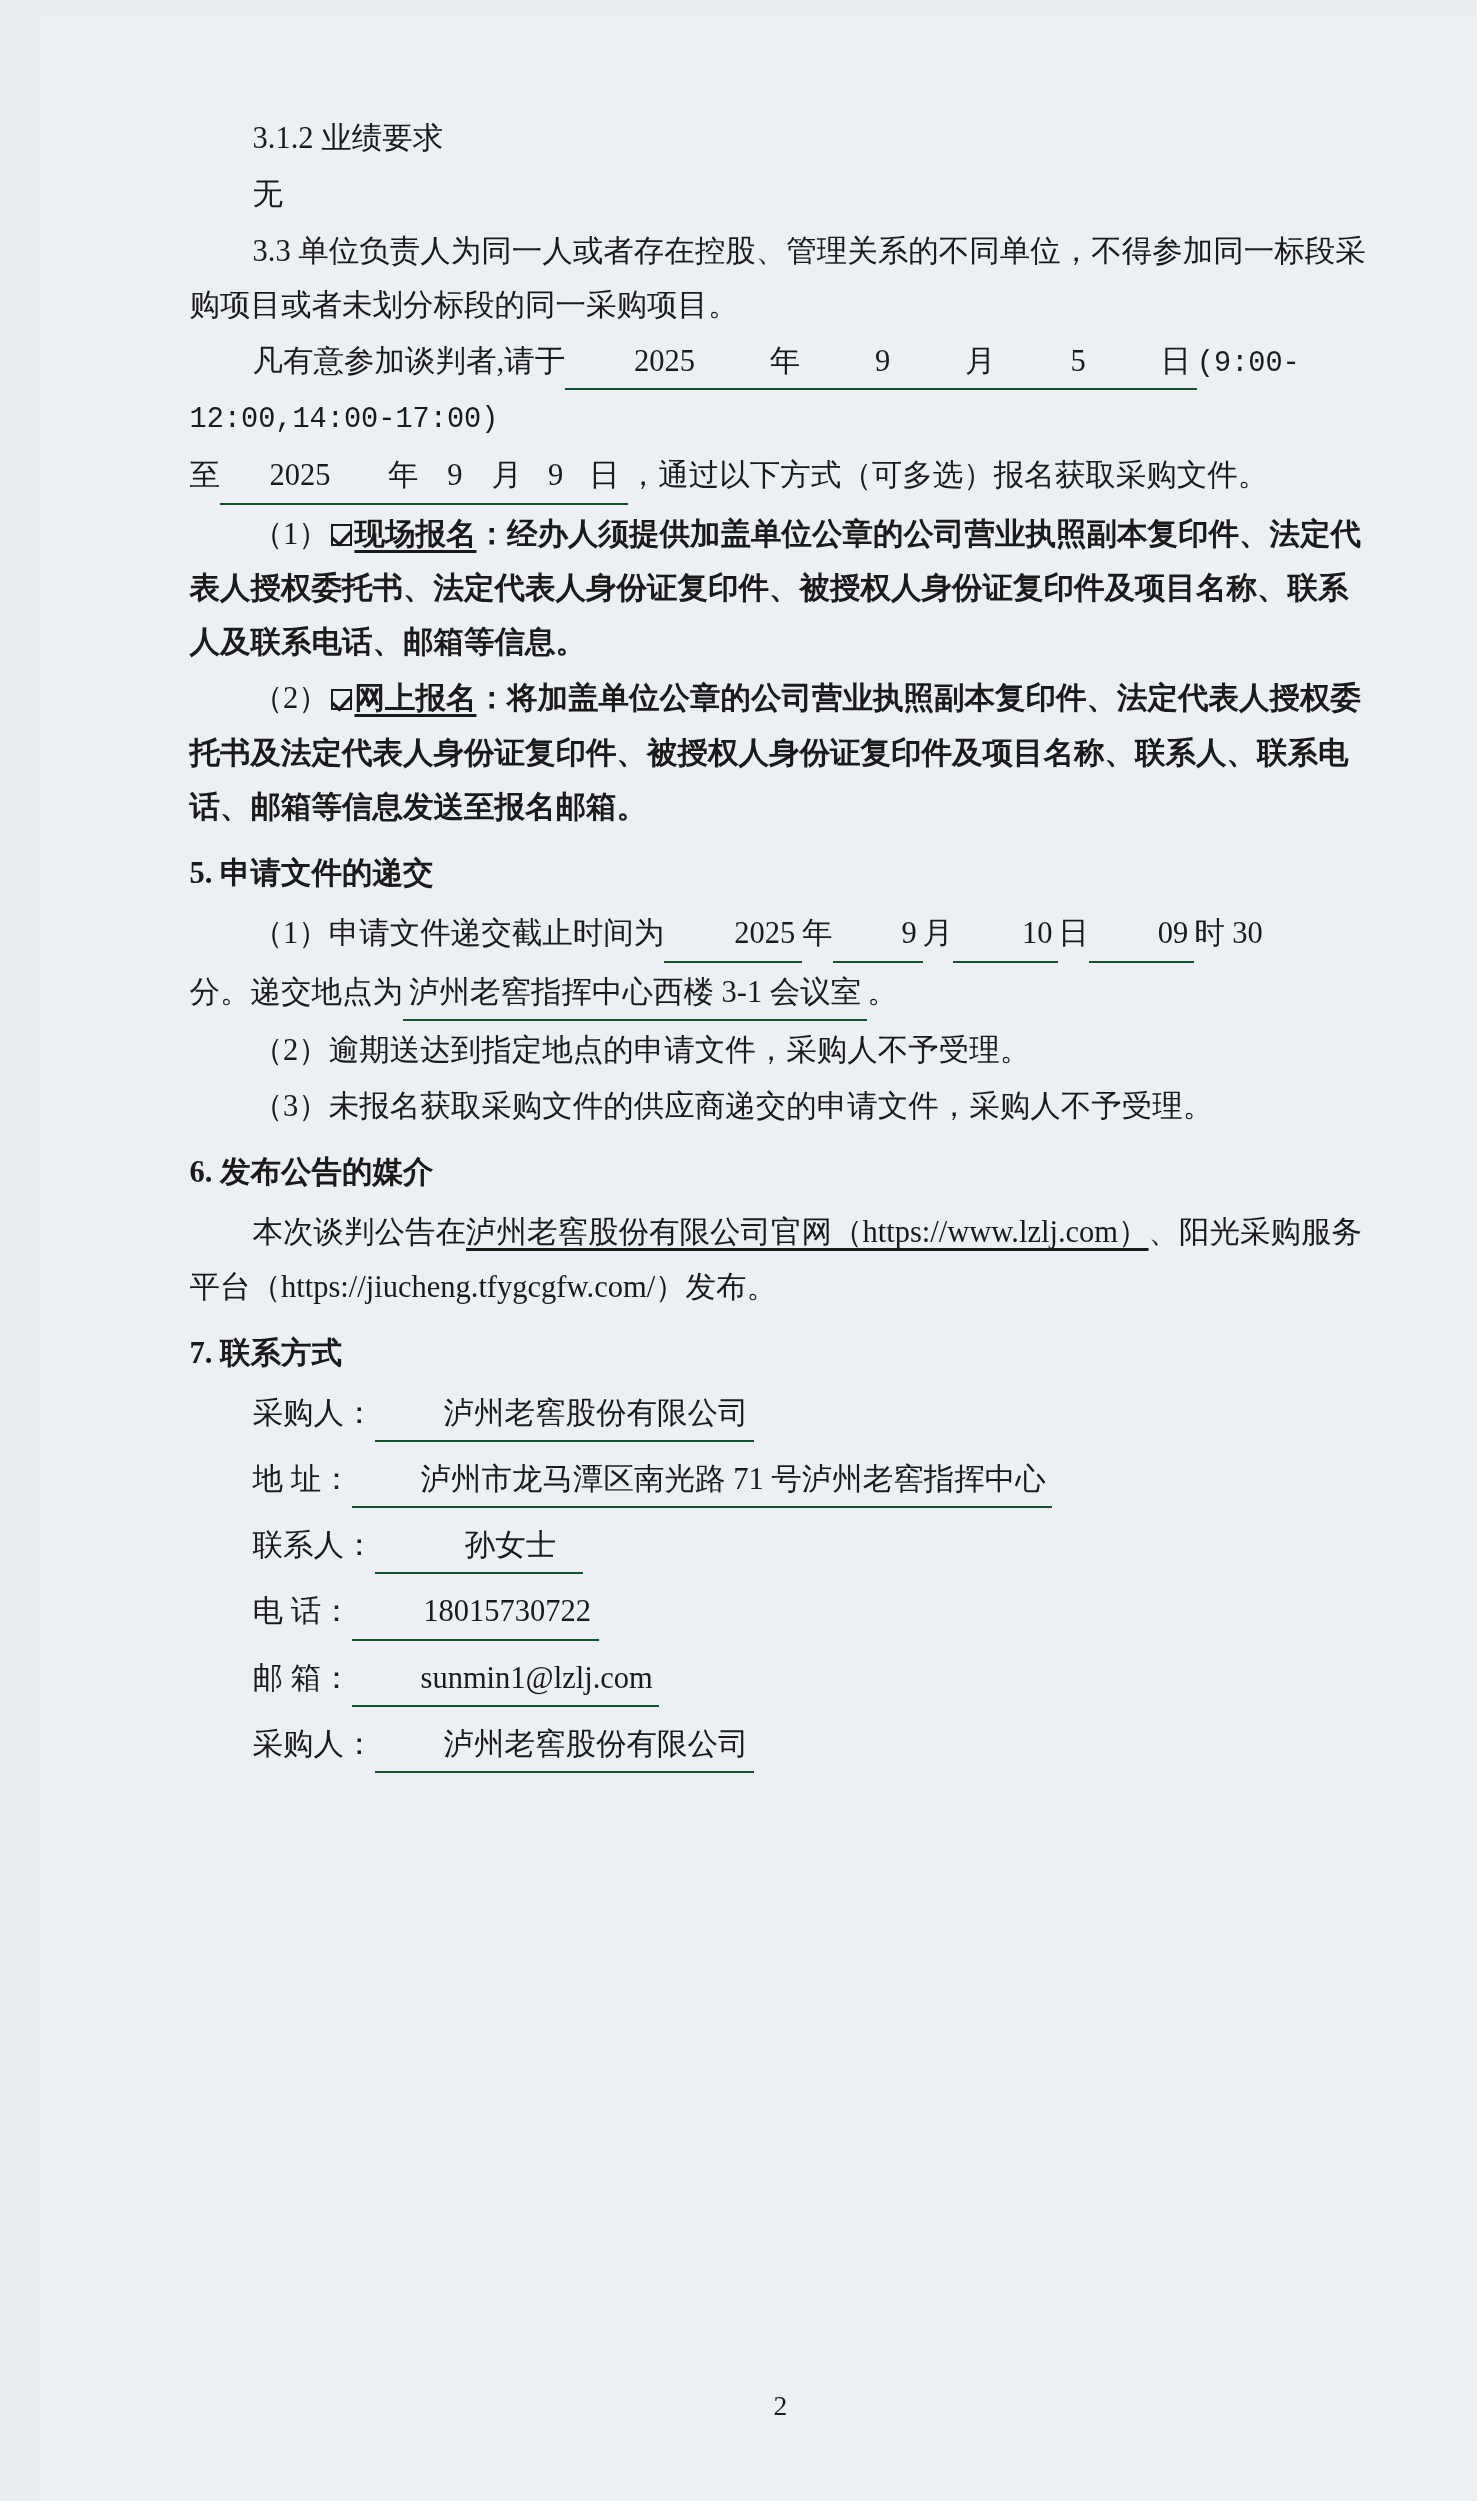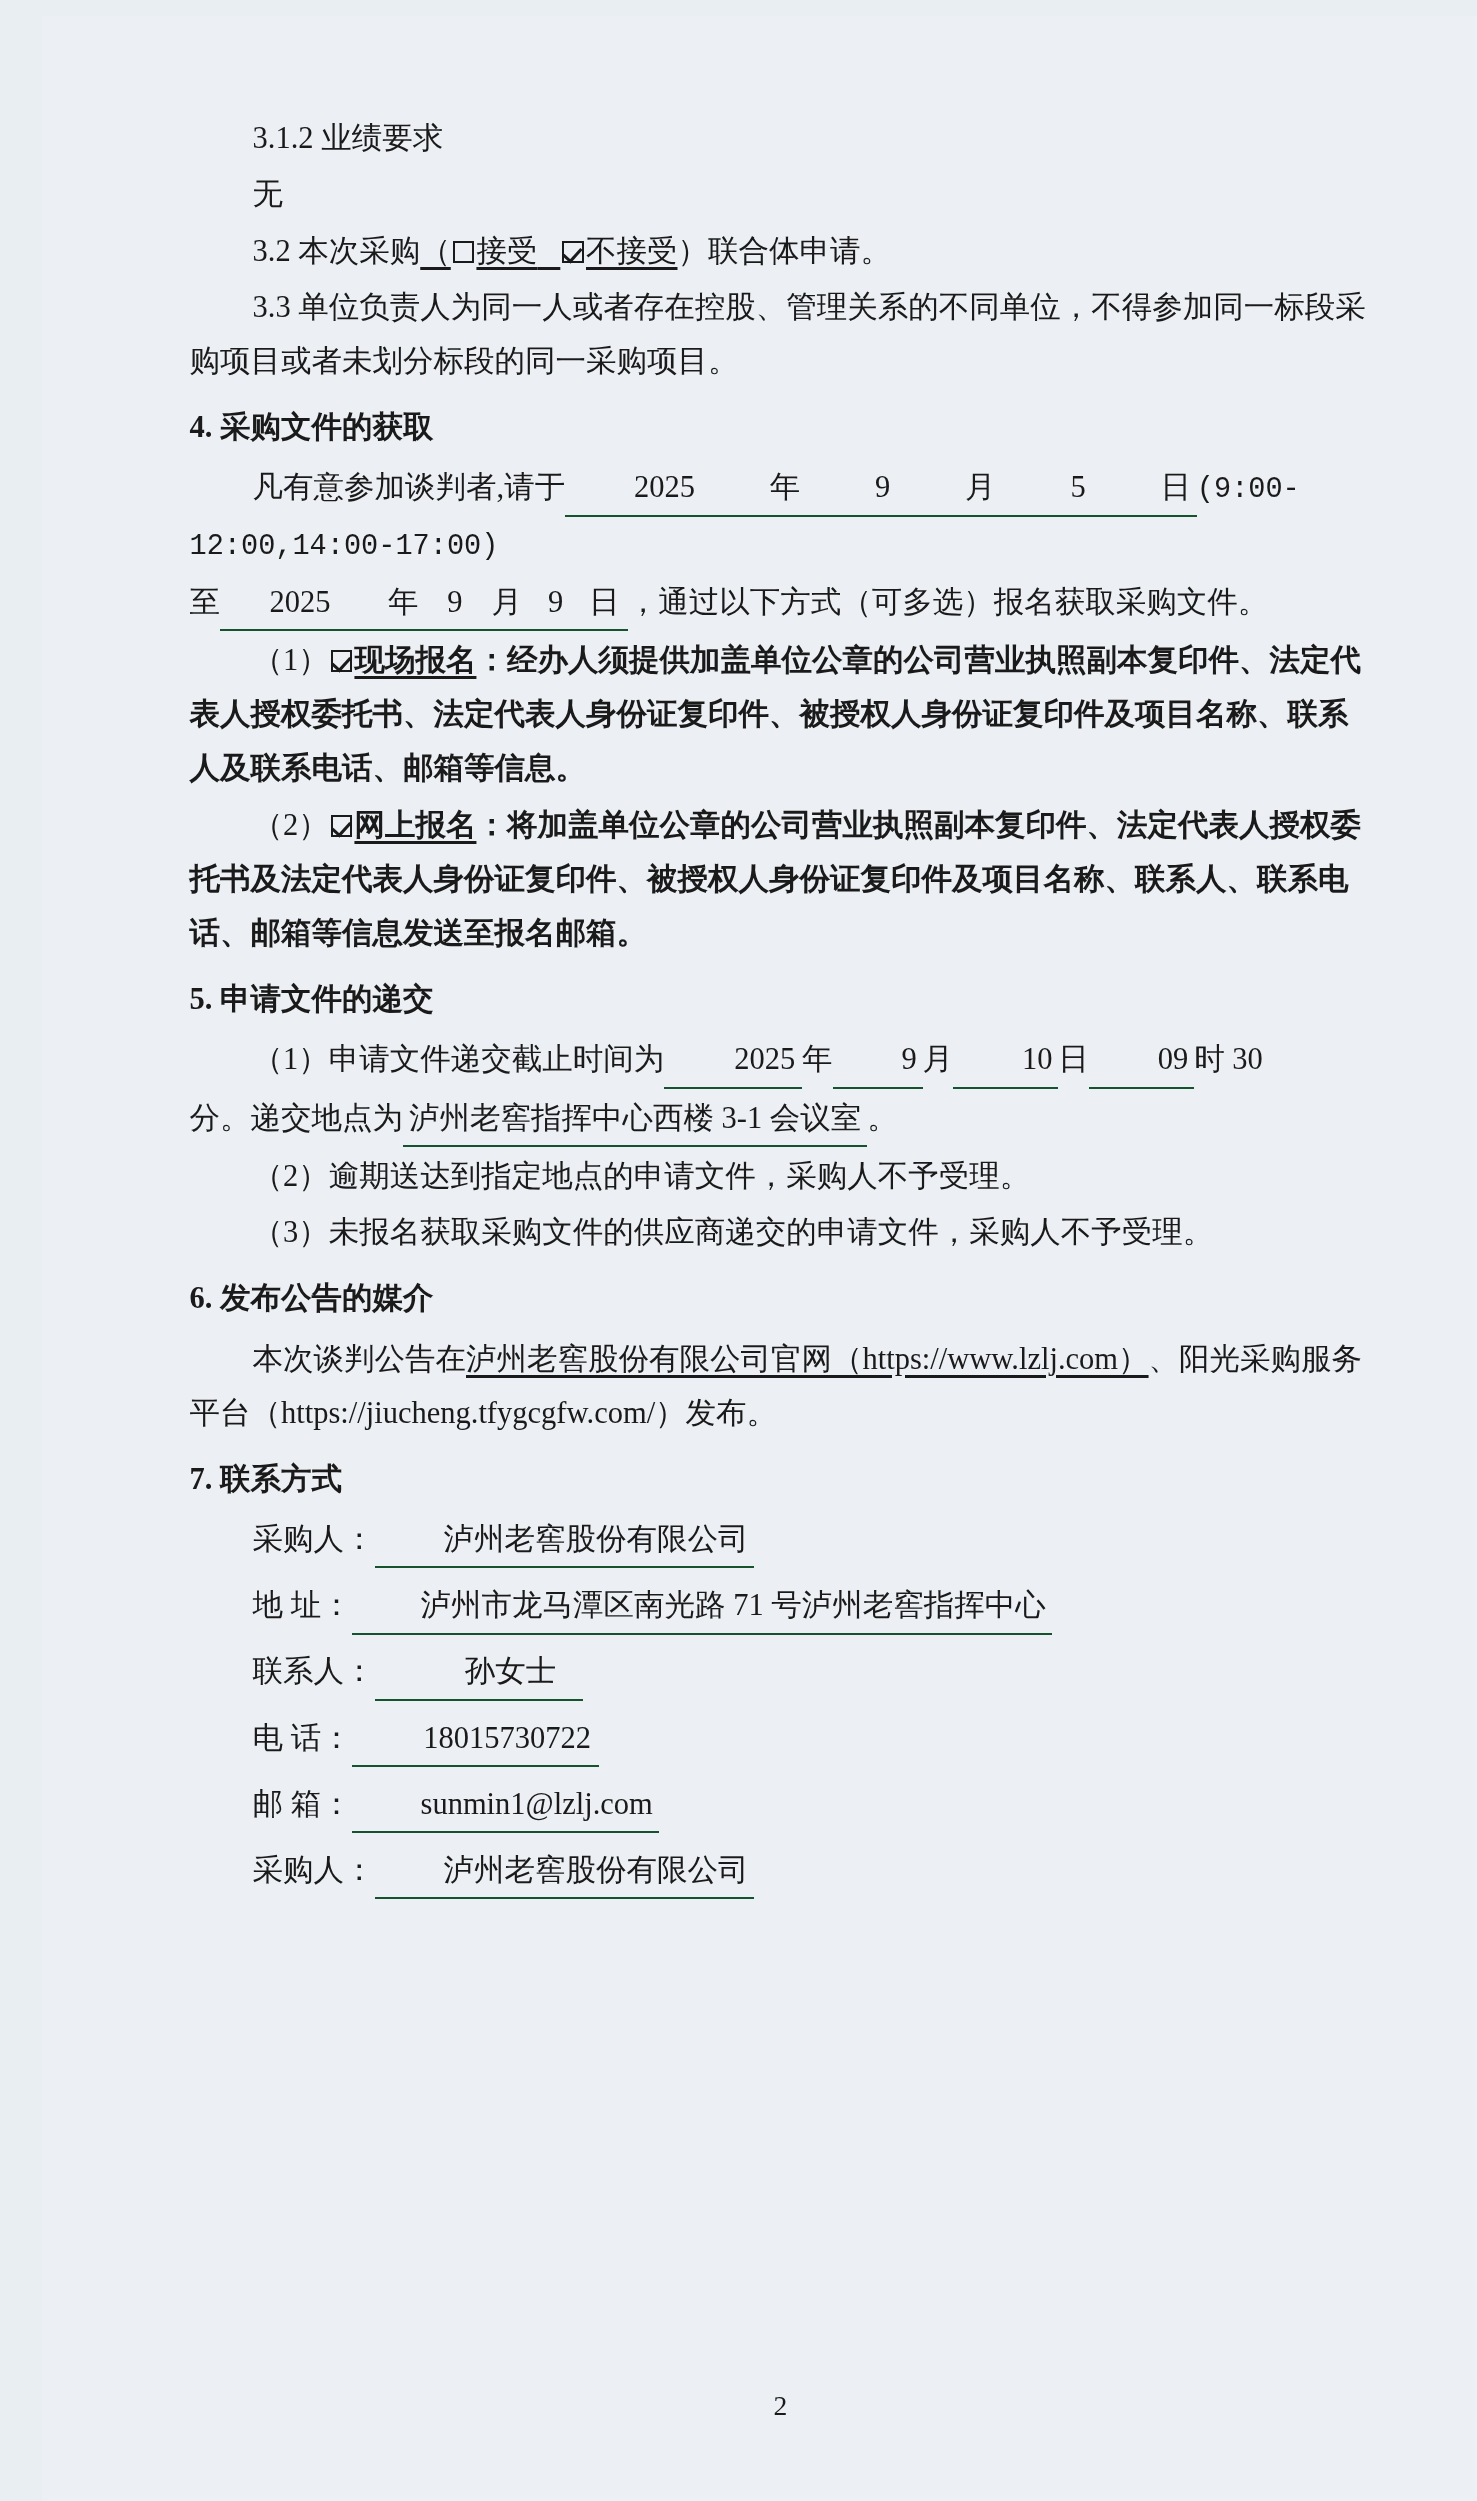--- a/index.html
+++ b/index.html
@@ -106,27 +106,23 @@
 <body>
 
 <div class="page">
   <div class="sheet">
     <div class="doc">
 
       <p class="indent2 line">3.1.2 业绩要求</p>
       <p class="indent2 line">无</p>
 
 
-      <p class="indent2 line">
-        <span>3.2 本次采购</span><span class="u">（<span class="cb"></span><span>接受</span>&nbsp;&nbsp;&nbsp;<span class="cb checked"></span><span>不接受</span></span><span>）联合体申请。</span>
-      </p>
 
       <p class="indent2 line">3.3 单位负责人为同一人或者存在控股、管理关系的不同单位，不得参加同一标段采购项目或者未划分标段的同一采购项目。</p>
 
-      <p class="heading">4. 采购文件的获取</p>
 
       <p class="indent2 line">
         <span>凡有意参加谈判者,请于</span><span class="blank" style="min-width:118px">2025</span><span class="blank" style="min-width:29.6px">年</span><span class="blank" style="min-width:45px">9</span><span class="blank" style="min-width:29.6px">月</span><span class="blank" style="min-width:39px">5</span><span class="blank" style="min-width:65px">日</span><span class="mono">(9:00-12:00,14:00-17:00)</span>
       </p>
 
       <p class="line">
         <span>至</span><span class="blank" style="min-width:148px">2025</span><span class="blank" style="min-width:35px">年</span><span class="blank" style="min-width:45px">9</span><span class="blank" style="min-width:35px">月</span><span class="blank" style="min-width:39px">9</span><span class="blank" style="min-width:35px">日</span><span>，通过以下方式（可多选）报名获取采购文件。</span>
       </p>
 
       <p class="indent2 line">

